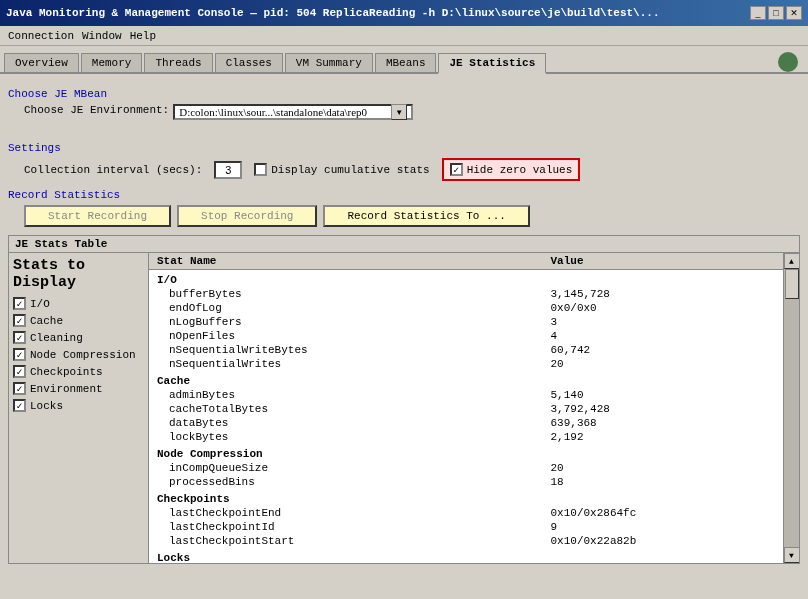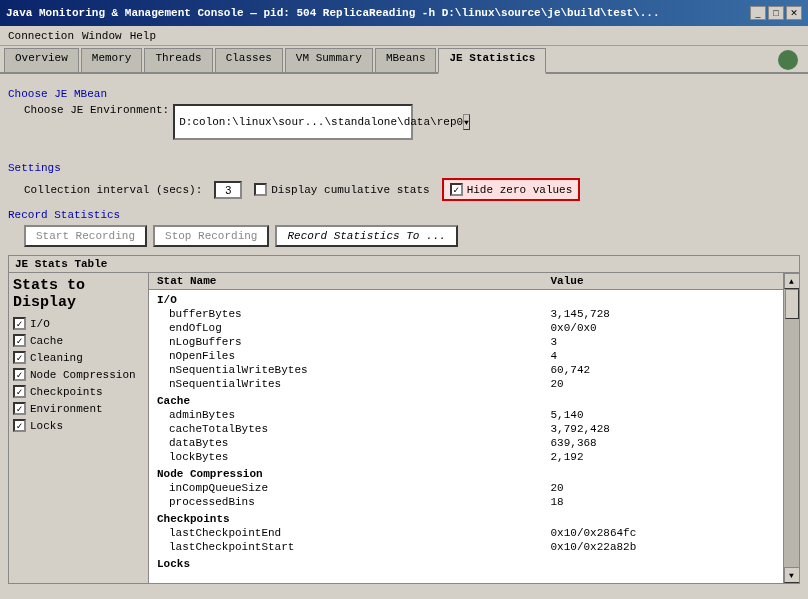--- a/index.html
+++ b/index.html
@@ -57,20 +57,21 @@
     .menu-item {
       padding: 1px 4px;
       cursor: pointer;
       font-size: 11px;
     }
 
     
     .tab-bar {
       background: #d4d0c8;
       display: flex;
+      align-items: flex-end;
       padding: 2px 4px 0;
       border-bottom: 2px solid #888;
       height: 28px;
     }
     .tab {
       padding: 3px 10px;
       border: 1px solid #888;
       border-bottom: none;
       background: #c0bdb5;
       cursor: pointer;
@@ -114,24 +115,25 @@
     }
     .form-label {
       font-size: 11px;
     }
     .dropdown {
       background: white;
       border: 2px inset #888;
       padding: 1px 4px;
       font-size: 11px;
       width: 240px;
-      height: 36px;
+      height: 16px;
       display: flex;
       align-items: center;
       justify-content: space-between;
+      font-family: Liberation Serif, serif;
     }
     .dropdown-arrow {
       width: 16px;
       height: 16px;
       background: #d4d0c8;
       border: 1px outset #888;
       display: flex;
       align-items: center;
       justify-content: center;
       font-size: 8px;
@@ -188,34 +190,33 @@
     .record-section {
       margin-bottom: 8px;
     }
     .button-row {
       display: flex;
       align-items: center;
       gap: 6px;
       margin: 4px 0 4px 16px;
     }
     .btn {
-      padding: 3px 10px;
+      padding: 3px 22px;
       font-size: 11px;
       border: 2px outset #888;
-      background: #ffffff;
+      background: #fef9c3;
       cursor: pointer;
       font-family: 'Courier New', monospace;
     }
     .btn:disabled, .btn.disabled {
       color: #888;
       cursor: default;
     }
     .btn.primary {
       border: 2px outset #888;
-      font-style: italic;
     }
 
     
     .stats-section {
       border: 1px solid #888;
       background: white;
     }
     .stats-header {
       background: #d4d0c8;
       padding: 2px 6px;
@@ -476,20 +477,24 @@
                   <td>18</td>
                 </tr>
                 <tr class="group-row">
                   <td colspan="2">Checkpoints</td>
                 </tr>
                 <tr class="data-row">
                   <td>lastCheckpointEnd</td>
                   <td>0x10/0x2864fc</td>
                 </tr>
                 <tr class="data-row">
+                  <td>lastCheckpointId</td>
+                  <td>9</td>
+                </tr>
+                <tr class="data-row">
                   <td>lastCheckpointStart</td>
                   <td>0x10/0x22a82b</td>
                 </tr>
                 <tr class="group-row">
                   <td colspan="2">Locks</td>
                 </tr>
               </tbody>
           </table>
         </div>
         <div class="scrollbar">

